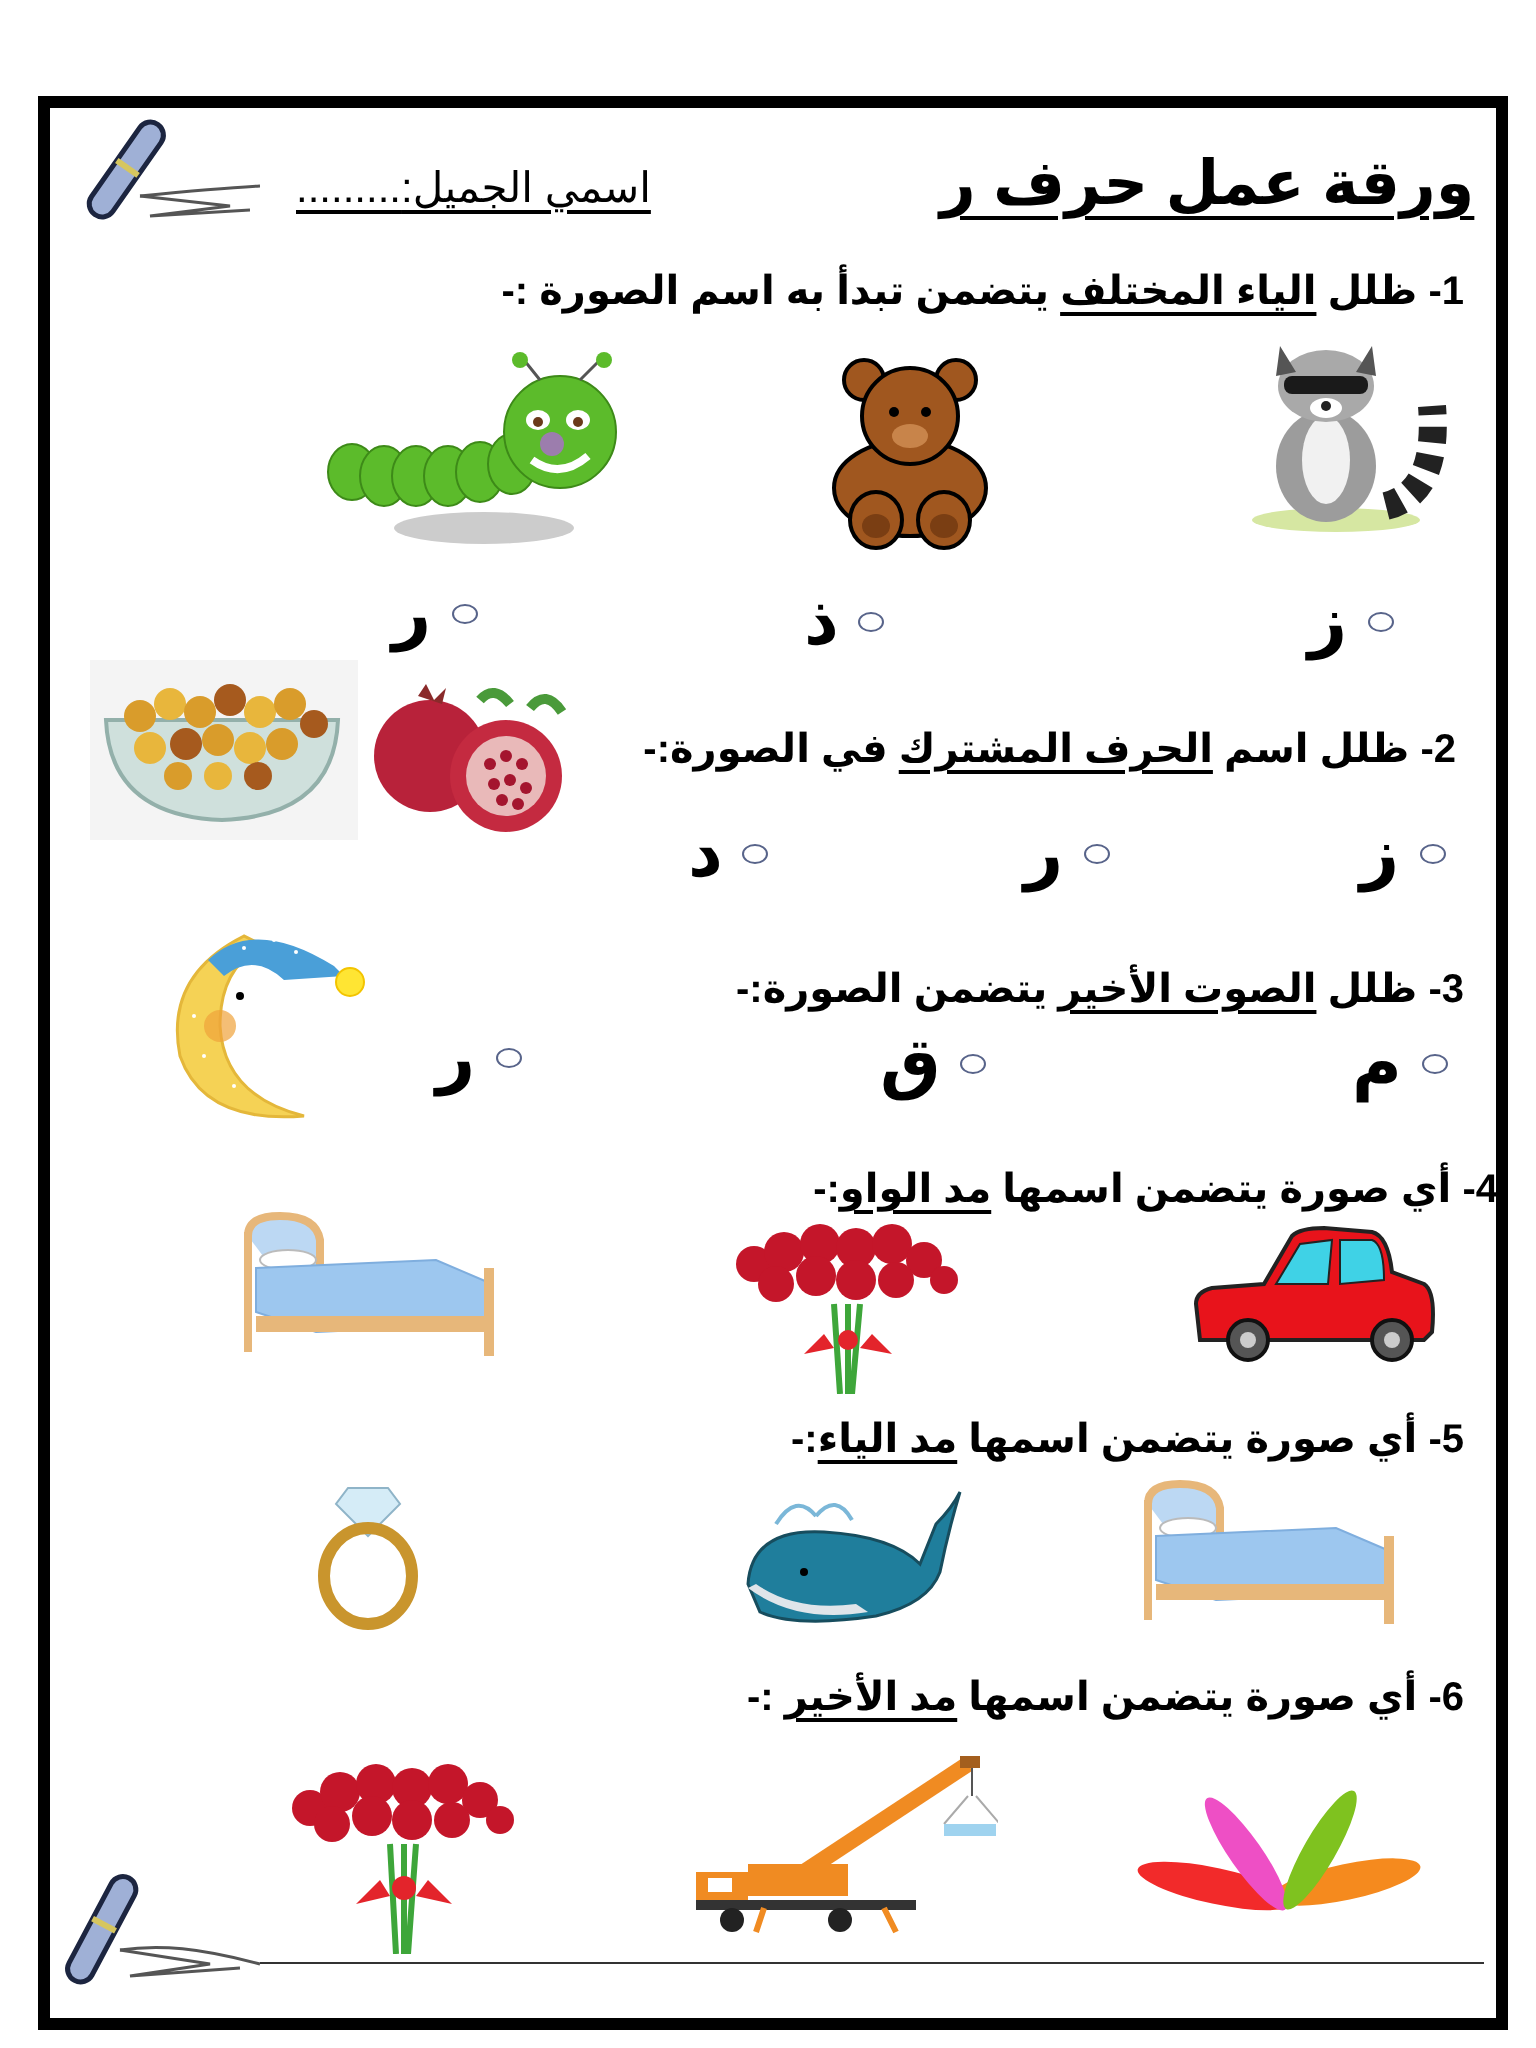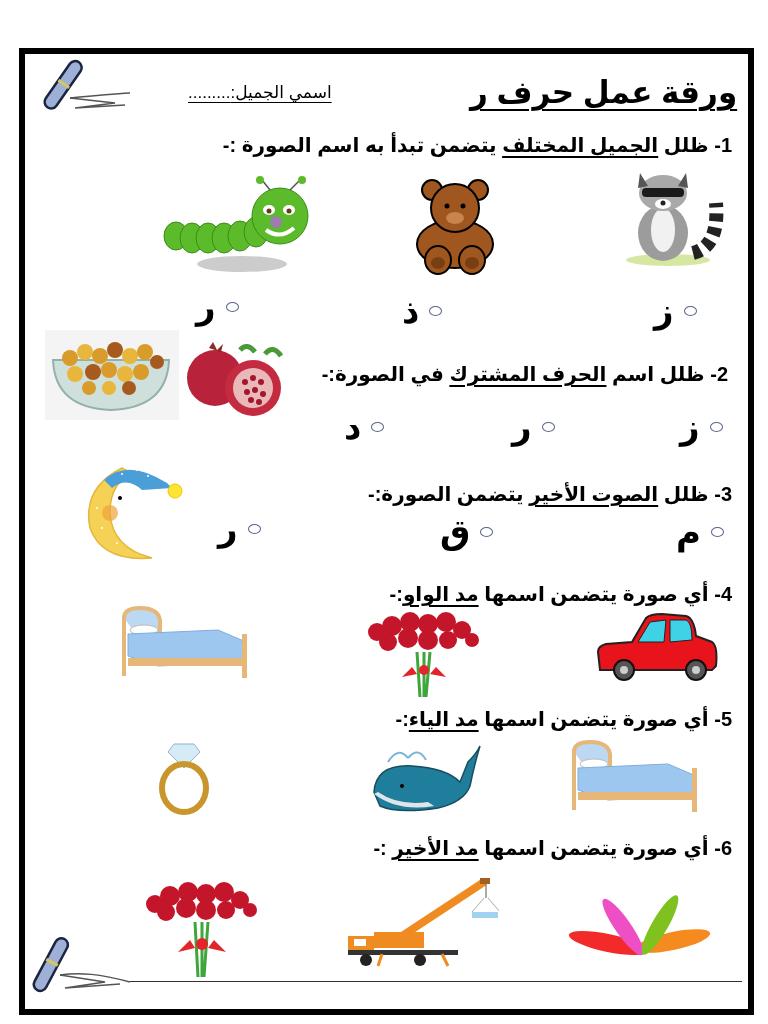--- a/index.html
+++ b/index.html
@@ -1,21 +1,21 @@
 <!DOCTYPE html>
 <html><head>
 <meta charset="utf-8">
 <style>
   html, body { margin:0; padding:0; background:#fff; }
   body { width:768px; height:1024px; position:relative; overflow:hidden; font-family:"Liberation Sans", "DejaVu Sans", sans-serif; color:#000; }
   .frame { position:absolute; left:19px; top:48px; width:723px; height:955px; border:6px solid #000; box-sizing:content-box; }
   .abs { position:absolute; }
   .rtl { direction:rtl; unicode-bidi:embed; white-space:nowrap; }
   .title { font-size:31px; font-weight:bold; text-decoration:underline; text-underline-offset:6px; text-decoration-thickness:2px; }
-  .name { font-size:17px; text-decoration:underline; text-underline-offset:4px;margin-left:40px; }
+  .name { font-size:21px; text-decoration:underline; text-underline-offset:4px; }
   .q { font-size:20px; font-weight:bold; }
   .q u { text-decoration-thickness:2px; text-underline-offset:4px; }
   .opt { display:flex; align-items:center; gap:10px; direction:rtl; }
   .circ { width:11px; height:8px; border:1.5px solid #58648a; border-radius:50%; }
   .letter { font-size:34px; font-weight:bold; line-height:1; }
   .bottom-line { position:absolute; left:130px; top:981px; width:612px; height:1px; background:#333; }
   svg { display:block; }
 </style>
 </head>
 <body>
@@ -31,21 +31,21 @@
       <rect x="22" y="18" width="3" height="13" fill="#d6c65e"></rect>
     </g>
   </svg>
 </div>
 <div class="abs rtl title" style="left:470px;top:74px;text-align:right;">ورقة عمل حرف ر</div>
 <div class="abs rtl name" style="left:148px;top:82px;">
   <span>اسمي الجميل:</span><span>.........</span>
 </div>
 
 <div class="abs rtl q" style="right:36px;top:133px;">
-  <span>1-</span> <span>ظلل </span><u>الجميل المختلف</u><span> يتضمن تبدأ به اسم الصورة :-</span>
+  <span>1-</span> <span>ظلل </span><u>الياء المختلف</u><span> يتضمن تبدأ به اسم الصورة :-</span>
 </div>
 <div class="abs" style="left:618px;top:168px;">
   <svg width="110" height="100" viewBox="0 0 110 100">
     <ellipse cx="50" cy="92" rx="42" ry="6" fill="#d6e7a2"></ellipse>
     <path d="M75 85 C95 80 100 60 98 35" stroke="#222" stroke-width="14" fill="none" stroke-dasharray="8 6"></path>
     <ellipse cx="45" cy="65" rx="25" ry="28" fill="#9c9c9c"></ellipse>
     <ellipse cx="45" cy="62" rx="12" ry="22" fill="#f1f1f1"></ellipse>
     <ellipse cx="45" cy="25" rx="24" ry="18" fill="#a9a9a9"></ellipse>
     <path d="M22 5 L30 18 L20 20Z M68 5 L60 18 L70 20Z" fill="#555"></path>
     <rect x="24" y="20" width="42" height="9" rx="4" fill="#1a1a1a"></rect>
@@ -187,21 +187,21 @@
 </div>
 <div class="abs opt" style="left:440px;top:515px;">
   <span class="circ"></span>
     <span class="letter">ق</span>
 </div>
 <div class="abs opt" style="left:218px;top:512px;">
   <span class="circ"></span>
     <span class="letter">ر</span>
 </div>
 
-<div class="abs rtl q" style="right:36px;top:582px;">
+<div class="abs rtl q" style="right:19px;top:582px;">
   <span>4-</span> <span>أي صورة يتضمن اسمها </span><u>مد الواو</u><span>:-</span>
 </div>
 <div class="abs" style="left:592px;top:612px;">
   <svg width="130" height="70" viewBox="0 0 130 70">
     <path d="M8 58 L6 40 Q6 34 14 32 L40 30 L54 6 Q58 2 70 2 L94 4 Q102 6 104 24 L120 30 Q126 34 124 54 L120 58 Z" fill="#e8131b" stroke="#222" stroke-width="2"></path>
     <path d="M46 30 L58 10 L74 8 L72 30 Z" fill="#3fd2e6" stroke="#222"></path>
     <path d="M78 8 L94 8 Q100 10 100 28 L78 30 Z" fill="#3fd2e6" stroke="#222"></path>
     <circle cx="32" cy="58" r="10" fill="#555" stroke="#111" stroke-width="2"></circle>
       <circle cx="32" cy="58" r="4" fill="#ccc"></circle>
     <circle cx="104" cy="58" r="10" fill="#555" stroke="#111" stroke-width="2"></circle>

